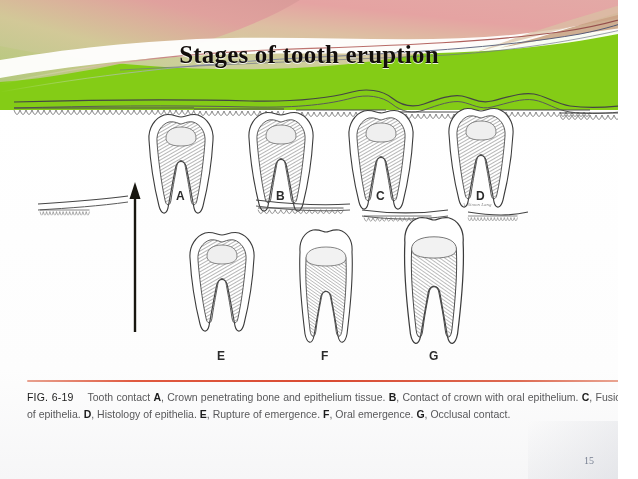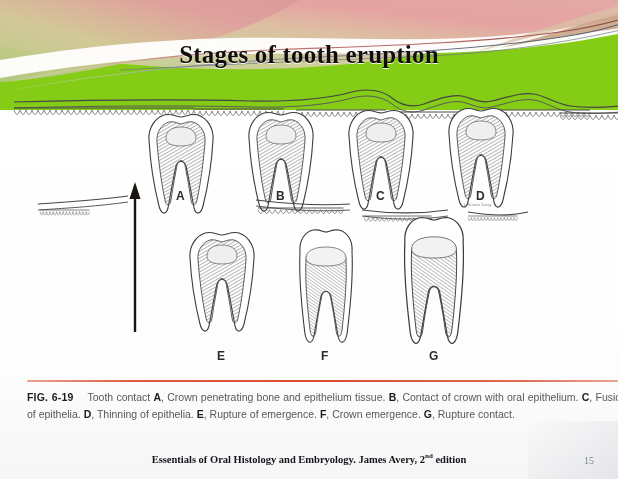--- a/index.html
+++ b/index.html
@@ -52,21 +52,21 @@
   #caption{
     position:absolute;
     left:27px;top:389px;width:600px;
     font-family:"Liberation Sans", sans-serif;
     font-size:10.5px;
     line-height:17px;
     color:#58585a;
     text-align:justify;
   }
   #caption b{color:#1c1c1c;font-weight:bold;}
-  #caption .figno{color:#1c1c1c;font-weight:bold;letter-spacing:.2px;}
+  #caption .figno{color:#1c1c1c;font-weight:normal;letter-spacing:.2px;}
   #caption .gap{display:inline-block;width:14px;}
 
   
   #footer{
     position:absolute;
     left:0;right:0;top:452px;
     text-align:center;
     font-family:"Liberation Serif", serif;
     font-weight:bold;
     font-size:10.5px;
@@ -324,25 +324,22 @@
     </svg>
   </div>
 
   <div id="rule"></div>
 
   <div id="caption">
     <span class="figno">FIG. 6-19</span><span class="gap"></span><span>Tooth contact</span>
     <b>A</b><span>, Crown penetrating bone and epithelium tissue.</span>
     <b>B</b><span>, Contact of crown with oral epithelium.</span>
     <b>C</b><span>, Fusion of epithelia.</span>
-    <b>D</b><span>, Thinning of epithelia.</span>
+    <b>D</b><span>, Histology of epithelia.</span>
     <b>E</b><span>, Rupture of emergence.</span>
-    <b>F</b><span>, Crown emergence.</span>
-    <b>G</b><span>, Rupture contact.</span>
+    <b>F</b><span>, Oral emergence.</span>
+    <b>G</b><span>, Occlusal contact.</span>
   </div>
 
-  <div id="footer">
-    <span>Essentials of Oral Histology and Embryology. James Avery, 2</span><sup>nd</sup><span> edition</span>
-  </div>
   <div id="pagenum">15</div>
 
   <div class="corner-shade"></div>
 </div>
 
 </body></html>

